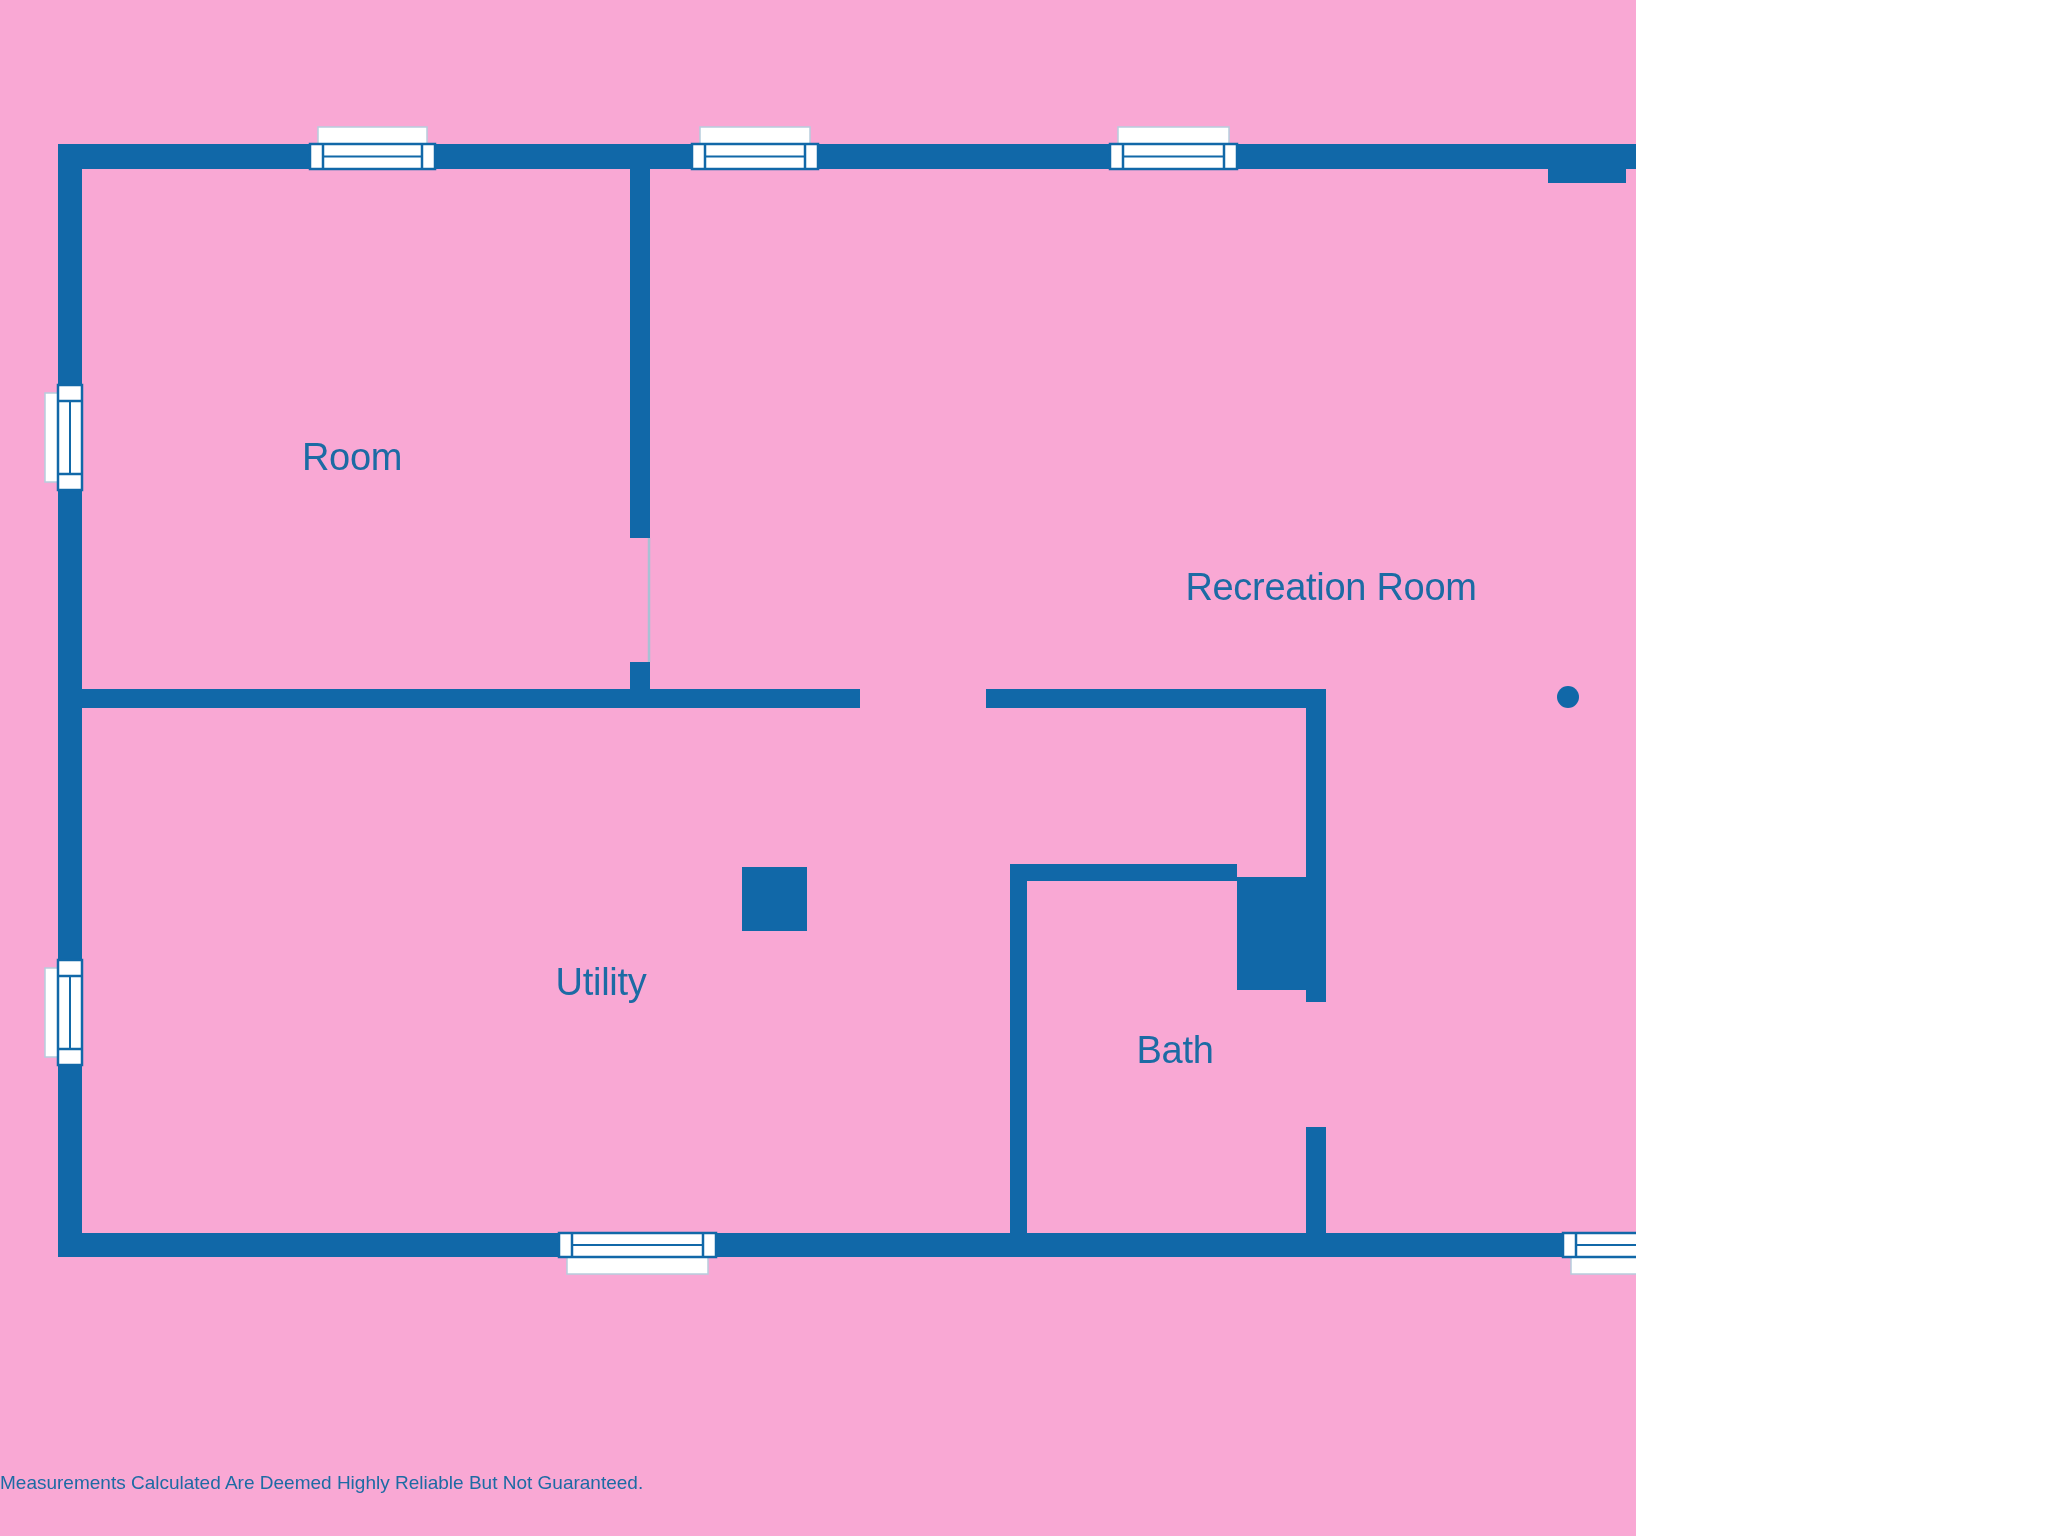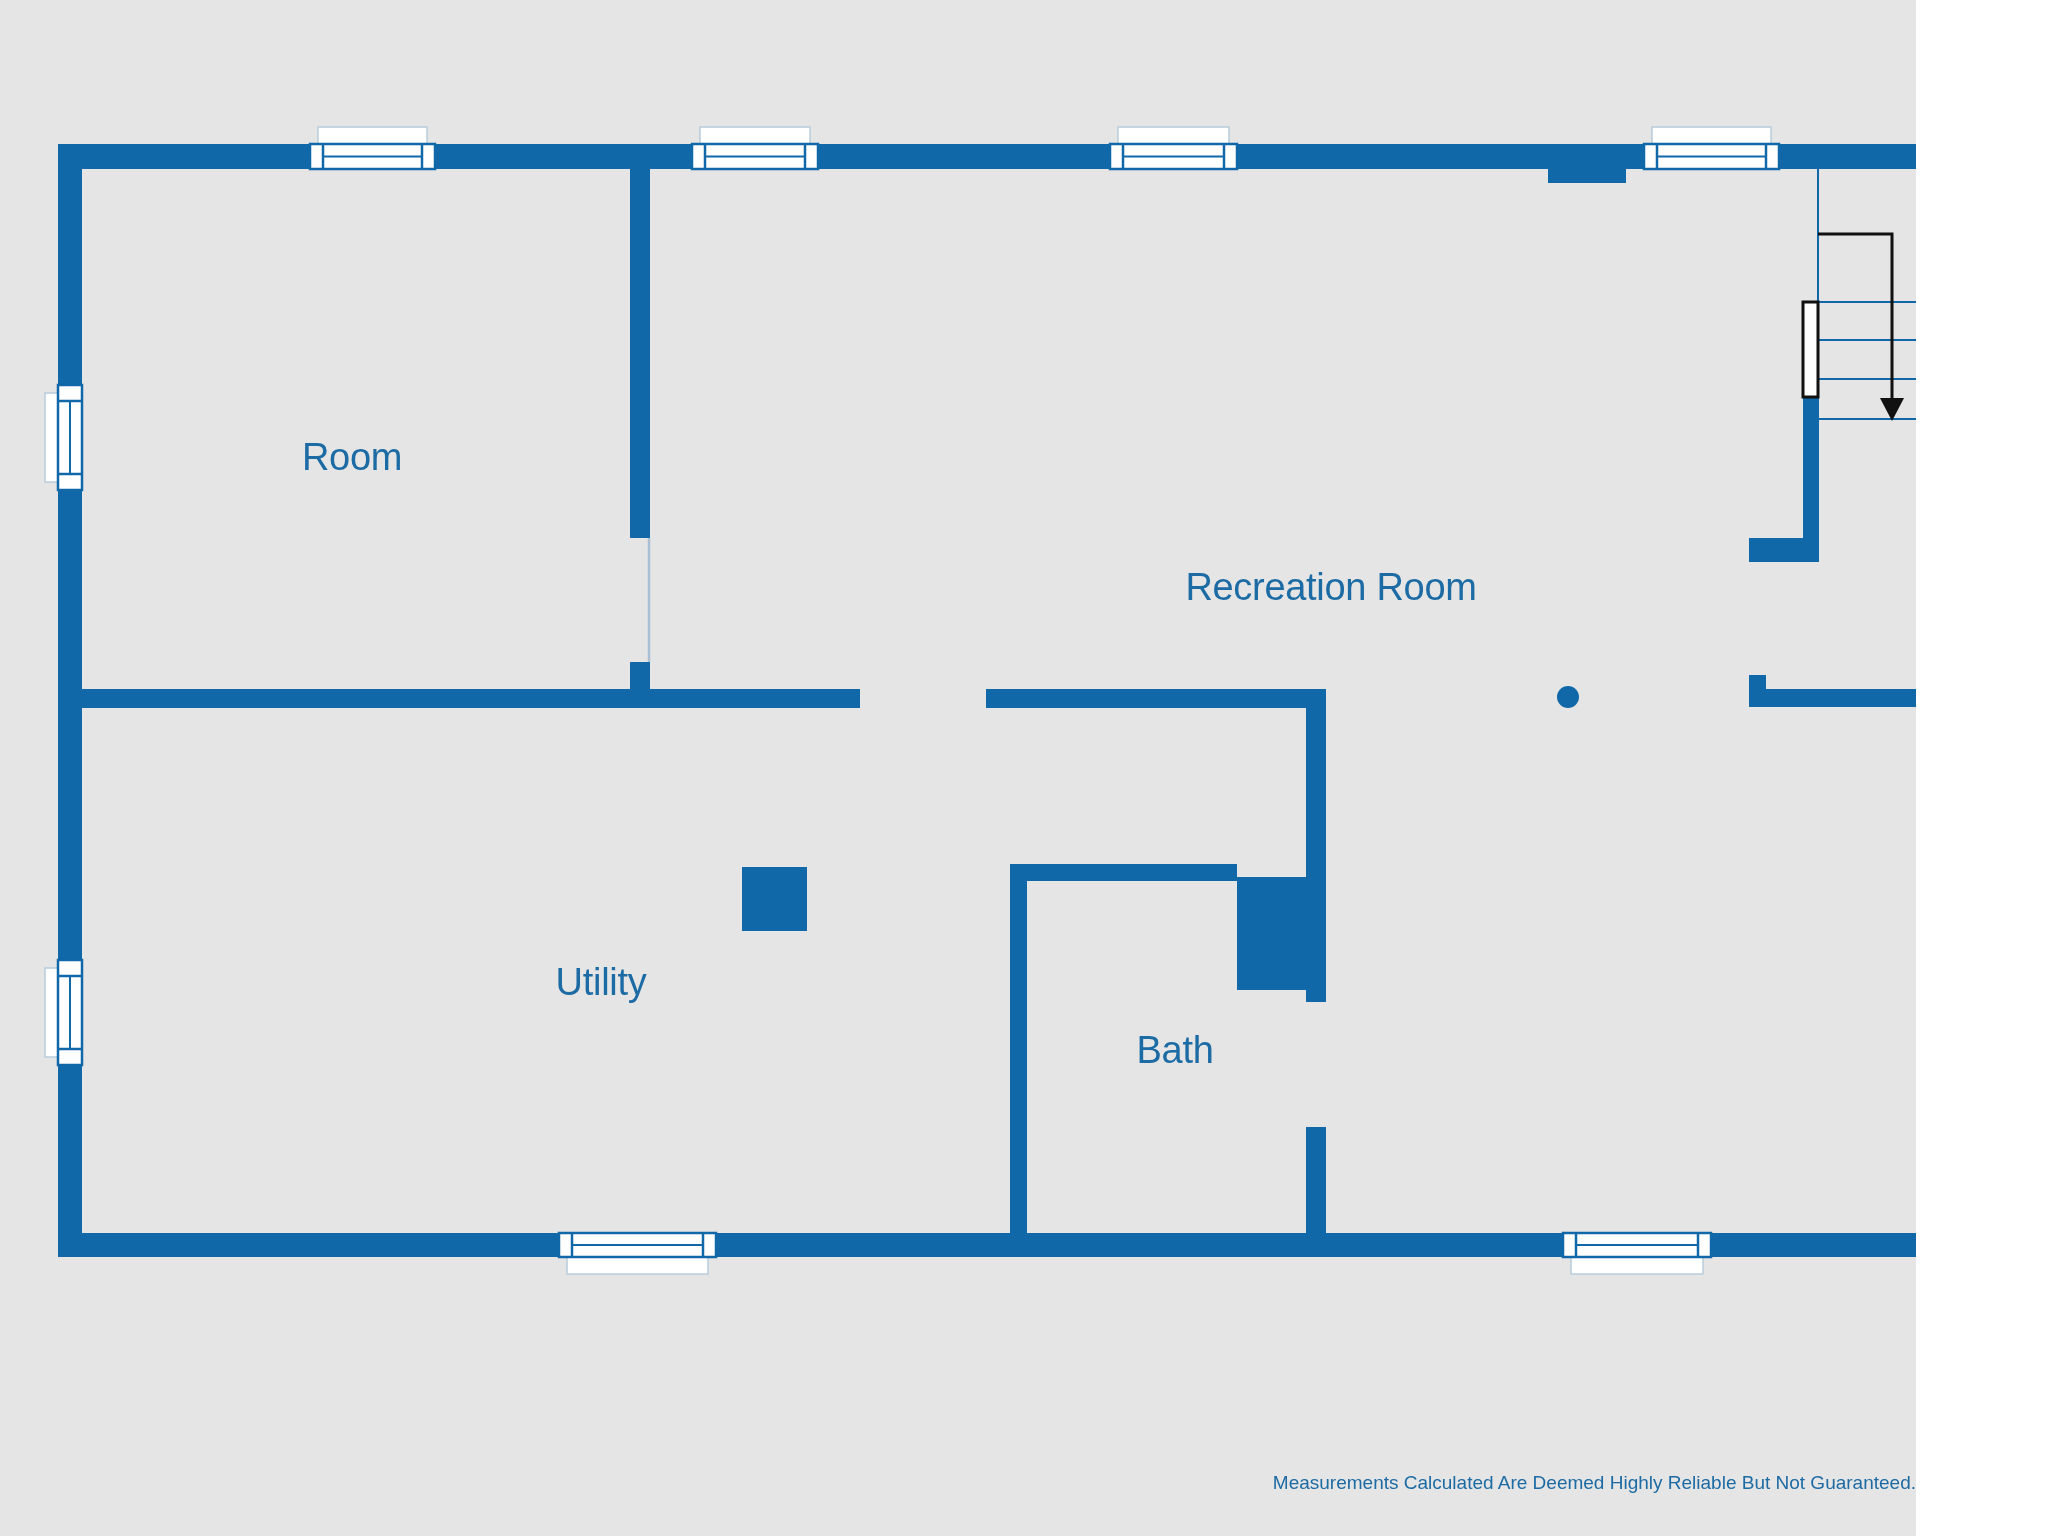--- a/index.html
+++ b/index.html
@@ -1,17 +1,17 @@
 <!DOCTYPE html>
 <html style="--wall: #1168a8; --label: #1c6ba4; --sill: #b7cddd; --door: #a9c0d4; --arrow: #111111;"><head>
 <meta charset="utf-8">
 <style>
   html,body { margin:0; padding:0; background:#fff; }
   .canvas {
-    position:relative; width:1916px; height:1536px; background:#e5e5e5;
+    position:relative; width:1636px; height:1536px; background:#f9a8d4;
     font-family:"Liberation Sans", sans-serif; overflow:hidden;
   }
   .plan-svg { position:absolute; left:0; top:0; }
   .wall      { fill:var(--wall,#1168a8); }
   .win-body  { fill:#ffffff; stroke:var(--wall,#1168a8); stroke-width:2.5; }
   .win-frame { stroke:var(--wall,#1168a8); stroke-width:2.5; }
   .win-mid   { stroke:var(--wall,#1168a8); stroke-width:2; }
   .sill      { fill:#ffffff; stroke:var(--sill,#b7cddd); stroke-width:1.5; }
   .stair-thin{ stroke:var(--wall,#1168a8); stroke-width:2; fill:none; }
   .rail      { fill:#ffffff; stroke:var(--arrow,#111111); stroke-width:3; }
@@ -22,21 +22,21 @@
   .room-label{
     fill:var(--label,#1c6ba4);
     font-family:"Liberation Sans", sans-serif;
     font-size:38px;
     text-anchor:middle;
     dominant-baseline:middle;
     letter-spacing:-0.3px;
   }
   .disclaimer {
     position:absolute; left:0; right:0; top:1472px;
-    text-align:right;
+    text-align:left;
     color:var(--label,#1c6ba4);
     font-size:19px;
   }
 </style>
 </head>
 <body>
 
 <div class="canvas">
 
   <svg class="plan-svg" width="2048" height="1536" viewBox="0 0 2048 1536">

